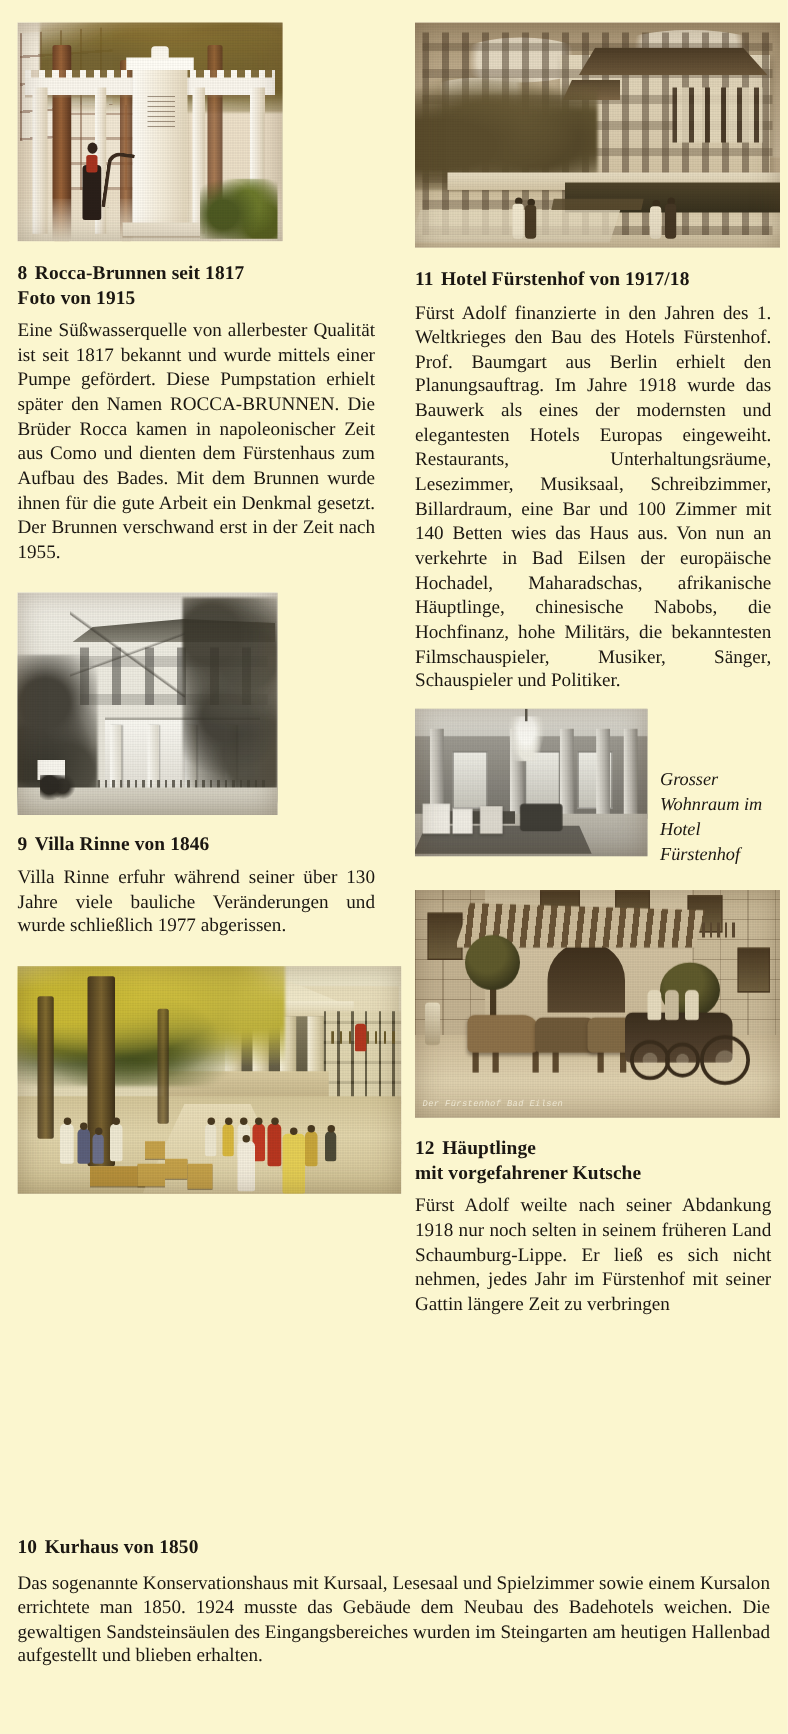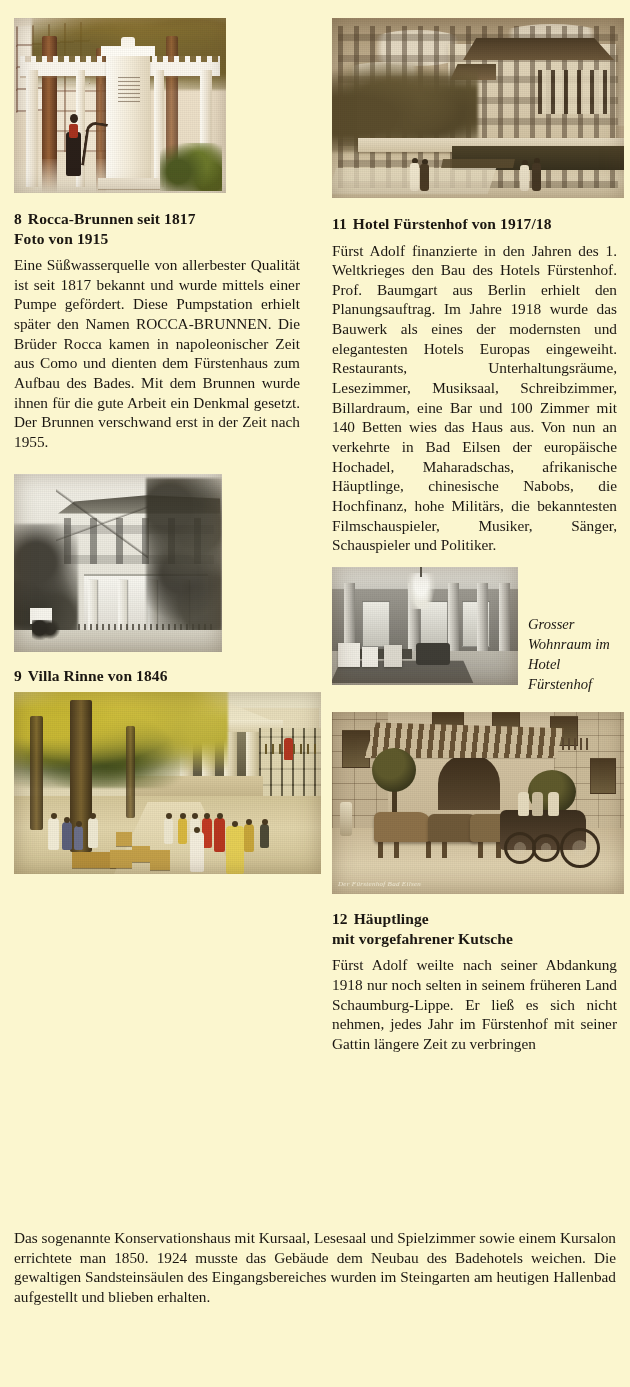--- a/index.html
+++ b/index.html
@@ -506,21 +506,21 @@
     background:#e6dbbe; border-radius:4px 4px 2px 2px;
   }
   #photo-kutsche .rd1{left:186px;} #photo-kutsche .rd2{left:200px; background:#cbbd9d;}
   #photo-kutsche .rd3{left:216px; background:#e3d8ba;}
   #photo-kutsche .doorman {
     position:absolute; left:8px; bottom:58px; width:12px; height:34px;
     background: linear-gradient(180deg,#ece2c6,#b6a684); border-radius:3px;
   }
   #photo-kutsche .imprint {
     position:absolute; left:6px; bottom:6px;
-    font-family: Liberation Serif, serif;
+    font-family: Liberation Mono, monospace;
     font-size: 7px; font-style: italic;
     color: rgba(250,245,230,.75);
     letter-spacing: .3px;
     white-space: nowrap;
   }
 
   
   #photo-kurhaus { width: 307px; height: 182px; }
   #photo-kurhaus .bg { position:absolute; inset:0; background:#e3d9b6; }
   #photo-kurhaus .sky {
@@ -693,20 +693,21 @@
         <div class="sign"></div>
         <div class="people"></div>
       </div>
       <div class="grain"></div>
       <div class="vign"></div>
     </div>
 
     <h2 class="heading">
       <span class="num">9</span><span>Villa Rinne von 1846</span>
     </h2>
+    <p class="body" style="margin-bottom:22px;">Villa Rinne erfuhr während seiner über 130 Jahre viele bauliche Veränderungen und wurde schließlich 1977 abgerissen.</p>
 
     <div class="photo" id="photo-kurhaus">
       <div class="photo-inner">
         <div class="bg"></div>
         <div class="sky"></div>
         <div class="building"></div>
         <div class="pediment"></div>
         <div class="entab"></div>
         <div class="portico-dark"></div>
         <div class="kcol kc1"></div>
@@ -893,16 +894,19 @@
 
     <h2 class="heading">
       <span class="num">12</span><span>Häuptlinge</span><br>
       <span>mit vorgefahrener Kutsche</span>
     </h2>
     <p class="body">Fürst Adolf weilte nach seiner Abdankung 1918 nur noch selten in seinem früheren Land Schaumburg-Lippe. Er ließ es sich nicht nehmen, jedes Jahr im Fürstenhof mit seiner Gattin  längere Zeit zu verbringen</p>
 
   </div>
 
   <div class="full-block">
+    <h2 class="heading" style="margin-bottom:9px;">
+      <span class="num">10</span><span>Kurhaus von 1850</span>
+    </h2>
     <p class="body">Das sogenannte Konservationshaus mit Kursaal, Lesesaal und Spielzimmer sowie einem Kursalon errichtete man 1850. 1924 musste das Gebäude dem Neubau des Badehotels weichen. Die gewaltigen Sandsteinsäulen des Eingangsbereiches wurden im Steingarten am heutigen Hallenbad aufgestellt und blieben erhalten.</p>
   </div>
 
 </div>
 
 </body></html>

